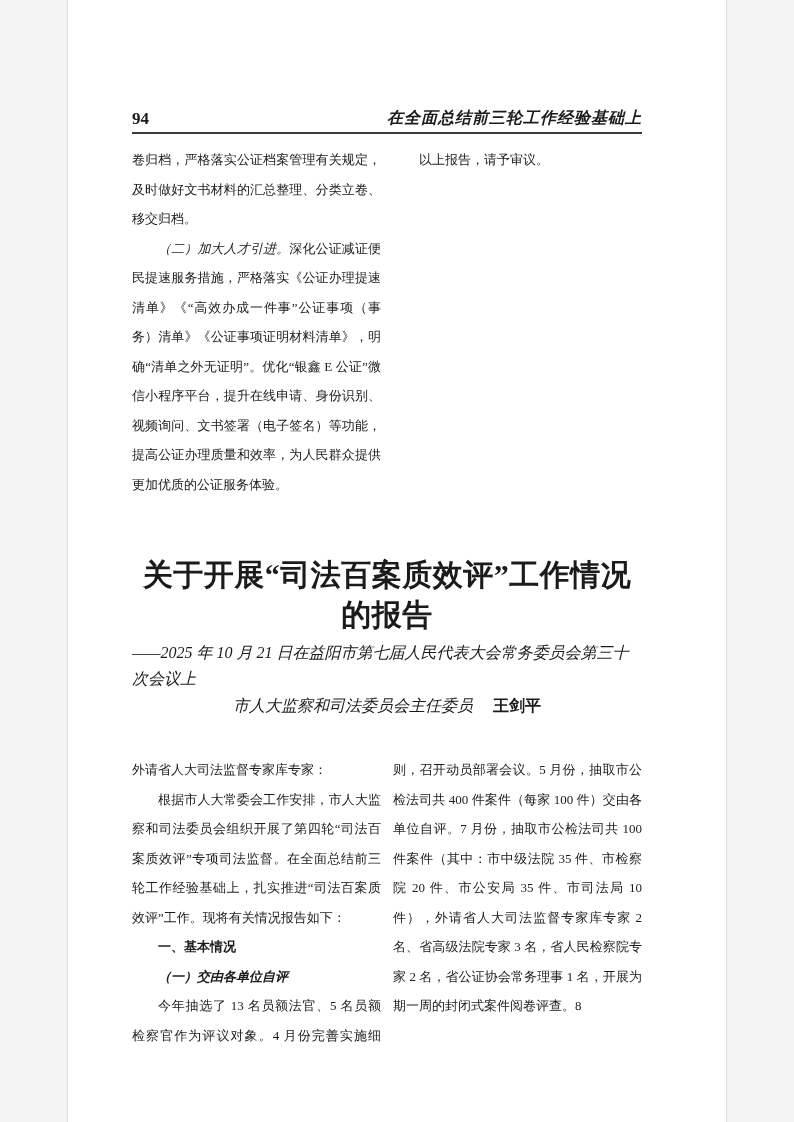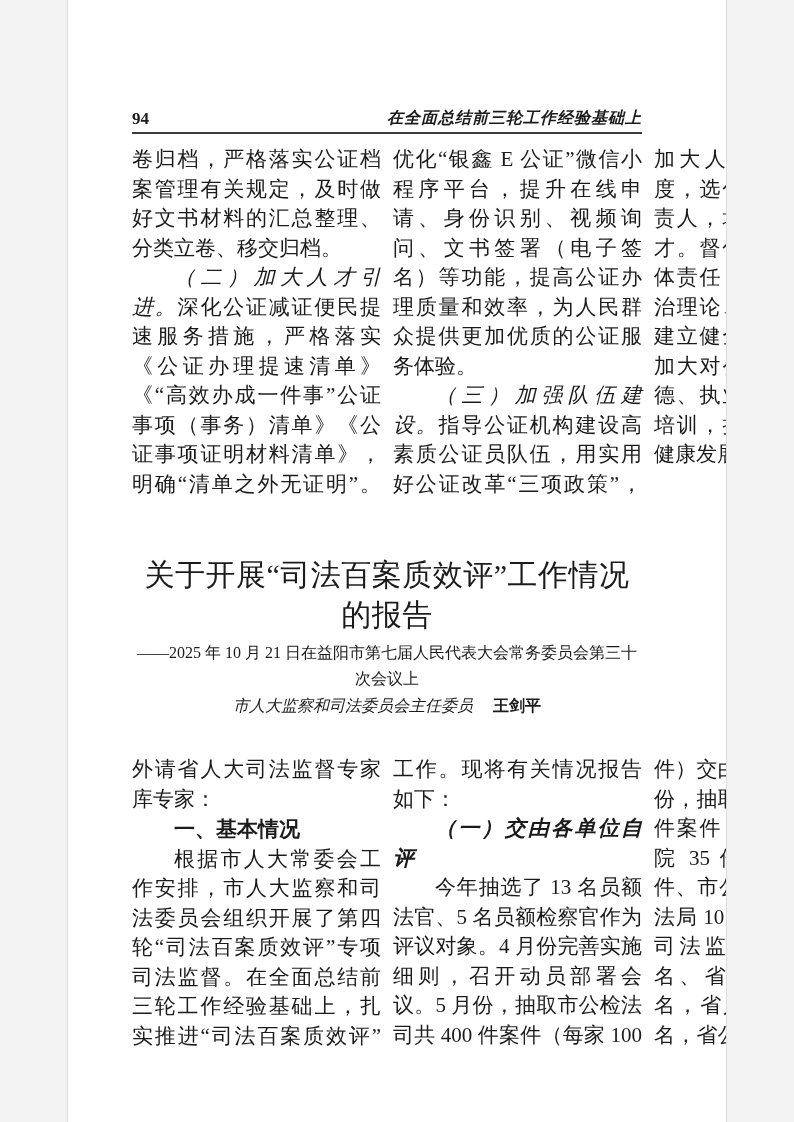--- a/index.html
+++ b/index.html
@@ -23,46 +23,46 @@
   }
   .hdr .pno{font-size:17px;font-weight:700;}
   .hdr .btitle{font-size:16px;font-weight:700;font-style:italic;letter-spacing:1px;}
   
   .cols{
     margin-top:11px;
     column-count:2;
     column-gap:12px;
     column-fill:auto;
     text-align:justify;
-    font-size:21px;
+    font-size:13px;
     line-height:29.5px;
     word-break:normal;
     overflow-wrap:break-word;
   }
   .cols.prev{height:354px;}
   .cols.body{height:296px;margin-top:0;}
   .cols p{margin:0;}
   .cols p.indent{text-indent:2em;}
   .run-song{font-style:normal;}
   .run-kai{font-style:italic;}
   .run-kaibold{font-style:italic;font-weight:700;}
   .run-hei{font-weight:700;font-style:normal;font-family:"Liberation Sans","DejaVu Sans",sans-serif;}
   
   h1.atitle{
     margin:56px 0 6px 0;
     text-align:center;
     font-size:30px;
     line-height:1.32;
-    font-weight:400;
+    font-weight:700;
     letter-spacing:0.5px;
   }
   .asub{
-    text-align:center;
     font-size:16px;
     line-height:26px;
+    font-style:italic;
   }
   .aauthor{
     text-align:center;
     font-size:16px;
     line-height:27px;
     margin-bottom:36px;
   }
   .aauthor .role{font-style:italic;}
   .aauthor .name{font-weight:700;font-style:normal;margin-left:16px;}
 </style>
@@ -72,34 +72,33 @@
 <div class="page">
 
   <header class="hdr">
     <span class="pno">94</span>
     <span class="btitle">在全面总结前三轮工作经验基础上</span>
   </header>
 
   <section class="cols prev">
       <p class=""><span class="run-song">卷归档，严格落实公证档案管理有关规定，及时做好文书材料的汇总整理、分类立卷、移交归档。</span></p>
       <p class="indent"><span class="run-kai">（二）加大人才引进。</span><span class="run-song">深化公证减证便民提速服务措施，严格落实《公证办理提速清单》《“高效办成一件事”公证事项（事务）清单》《公证事项证明材料清单》，明确“清单之外无证明”。优化“银鑫 E 公证”微信小程序平台，提升在线申请、身份识别、视频询问、文书签署（电子签名）等功能，提高公证办理质量和效率，为人民群众提供更加优质的公证服务体验。</span></p>
-      <p class="indent"><span class="run-kai">（三）加强队伍建设。</span><span class="run-song">指导公证机构建设高素质公证员队伍，用实用好公证改革“三项政策”，加大人才引进、培养力度，选优配强公证机构负责人，培育公证员后备人才。督促公证机构扛牢主体责任，定期组织开展政治理论、专项业务学习，建立健全内部管理制度，加大对公证人员的职业道德、执业纪律和执业能力培训，推动我市公证行业健康发展。</span></p>
       <p class="indent"><span class="run-song">以上报告，请予审议。</span></p>
     </section>
 
   <h1 class="atitle">关于开展“司法百案质效评”工作情况的报告</h1>
 
   <div class="asub">——2025 年 10 月 21 日在益阳市第七届人民代表大会常务委员会第三十次会议上</div>
 
   <div class="aauthor">
     <span class="role">市人大监察和司法委员会主任委员</span>
     <span class="name">王剑平</span>
   </div>
 
   <section class="cols body">
       <p class=""><span class="run-song">外请省人大司法监督专家库专家：</span></p>
+      <p class="indent"><span class="run-song">根据市人大常委会工作安排，市人大监察和司法委员会组织开展了第四轮“司法百案质效评”专项司法监督。在全面总结前三轮工作经验基础上，扎实推进“司法百案质效评”工作。现将有关情况报告如下：</span></p>
       <p class="indent"><span class="run-hei">一、基本情况</span></p>
-      <p class="indent"><span class="run-song">根据市人大常委会工作安排，市人大监察和司法委员会组织开展了第四轮“司法百案质效评”专项司法监督。在全面总结前三轮工作经验基础上，扎实推进“司法百案质效评”工作。现将有关情况报告如下：</span></p>
       <p class="indent"><span class="run-kaibold">（一）交由各单位自评</span></p>
       <p class="indent"><span class="run-song">今年抽选了 13 名员额法官、5 名员额检察官作为评议对象。4 月份完善实施细则，召开动员部署会议。5 月份，抽取市公检法司共 400 件案件（每家 100 件）交由各单位自评。7 月份，抽取市公检法司共 100 件案件（其中：市中级法院 35 件、市检察院 20 件、市公安局 35 件、市司法局 10 件），外请省人大司法监督专家库专家 2 名、省高级法院专家 3 名，省人民检察院专家 2 名，省公证协会常务理事 1 名，开展为期一周的封闭式案件阅卷评查。8</span></p>
     </section>
 
 </div>
 
 </body></html>

